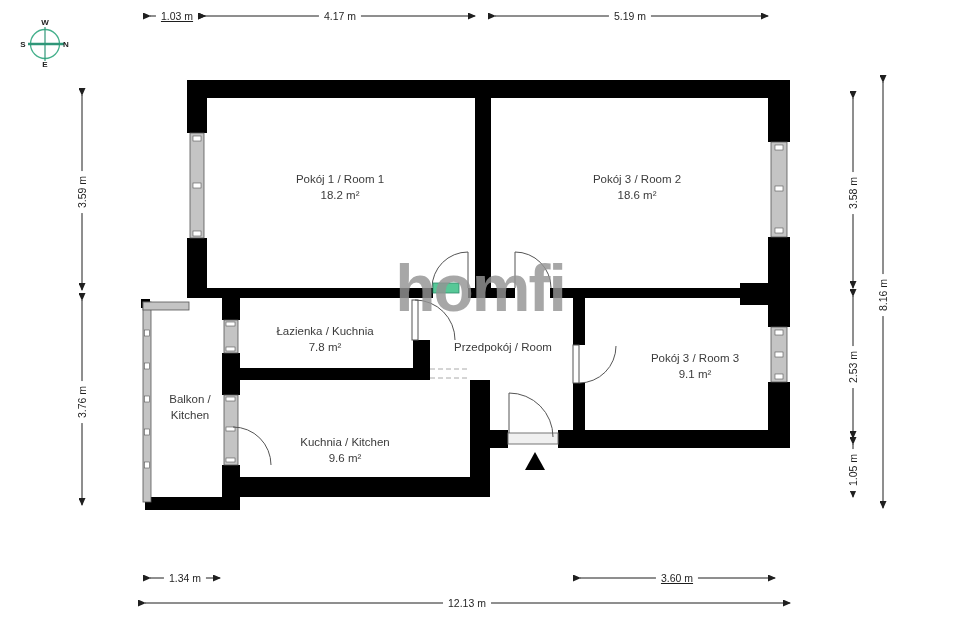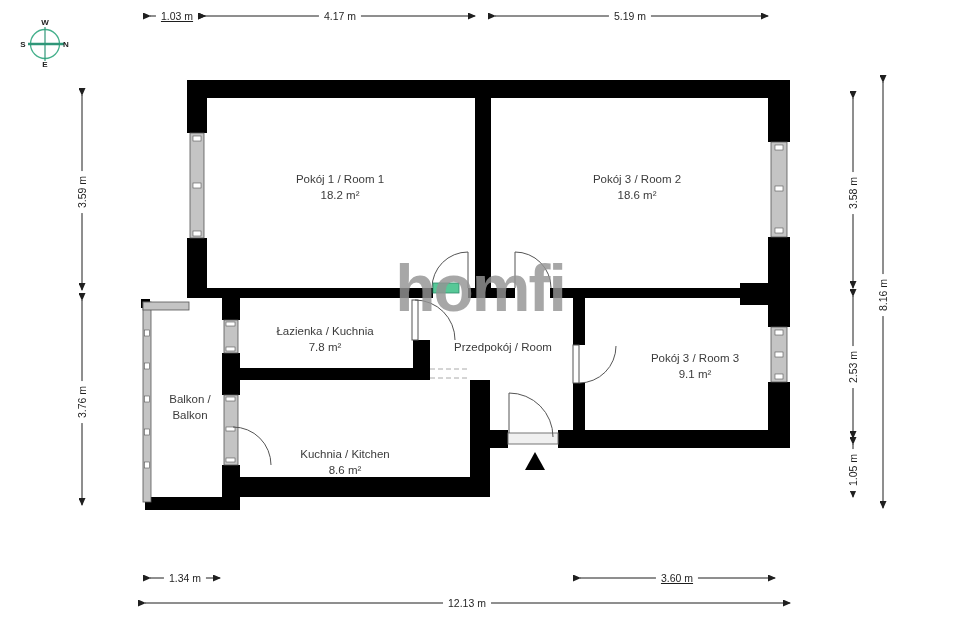--- a/index.html
+++ b/index.html
@@ -168,25 +168,25 @@
 </div>
 <div class="room-label" style="left:503px;top:347px;">
   <span>Przedpokój / Room</span>
 </div>
 <div class="room-label" style="left:674px;top:366px;margin-left:21px;">
   <span>Pokój 3 / Room 3</span><br>
   <span>9.1 m²</span>
 </div>
 <div class="room-label" style="left:190px;top:407px;">
   <span>Balkon /</span><br>
-  <span>Balkon</span>
-</div>
-<div class="room-label" style="left:345px;top:462px;">
+  <span>Kitchen</span>
+</div>
+<div class="room-label" style="left:345px;top:450px;">
   <span>Kuchnia / Kitchen</span><br>
-  <span>8.6 m²</span>
+  <span>9.6 m²</span>
 </div>
 
 <div class="dim-label" style="left:177px;top:16px;text-decoration:underline;">1.03 m</div>
 <div class="dim-label" style="left:340px;top:16px;">4.17 m</div>
 <div class="dim-label" style="left:630px;top:16px;">5.19 m</div>
 <div class="dim-label vert" style="left:82px;top:192px;">3.59 m</div>
 <div class="dim-label vert" style="left:82px;top:402px;">3.76 m</div>
 <div class="dim-label vert" style="left:853px;top:193px;">3.58 m</div>
 <div class="dim-label vert" style="left:853px;top:367px;">2.53 m</div>
 <div class="dim-label vert" style="left:853px;top:470px;">1.05 m</div>

